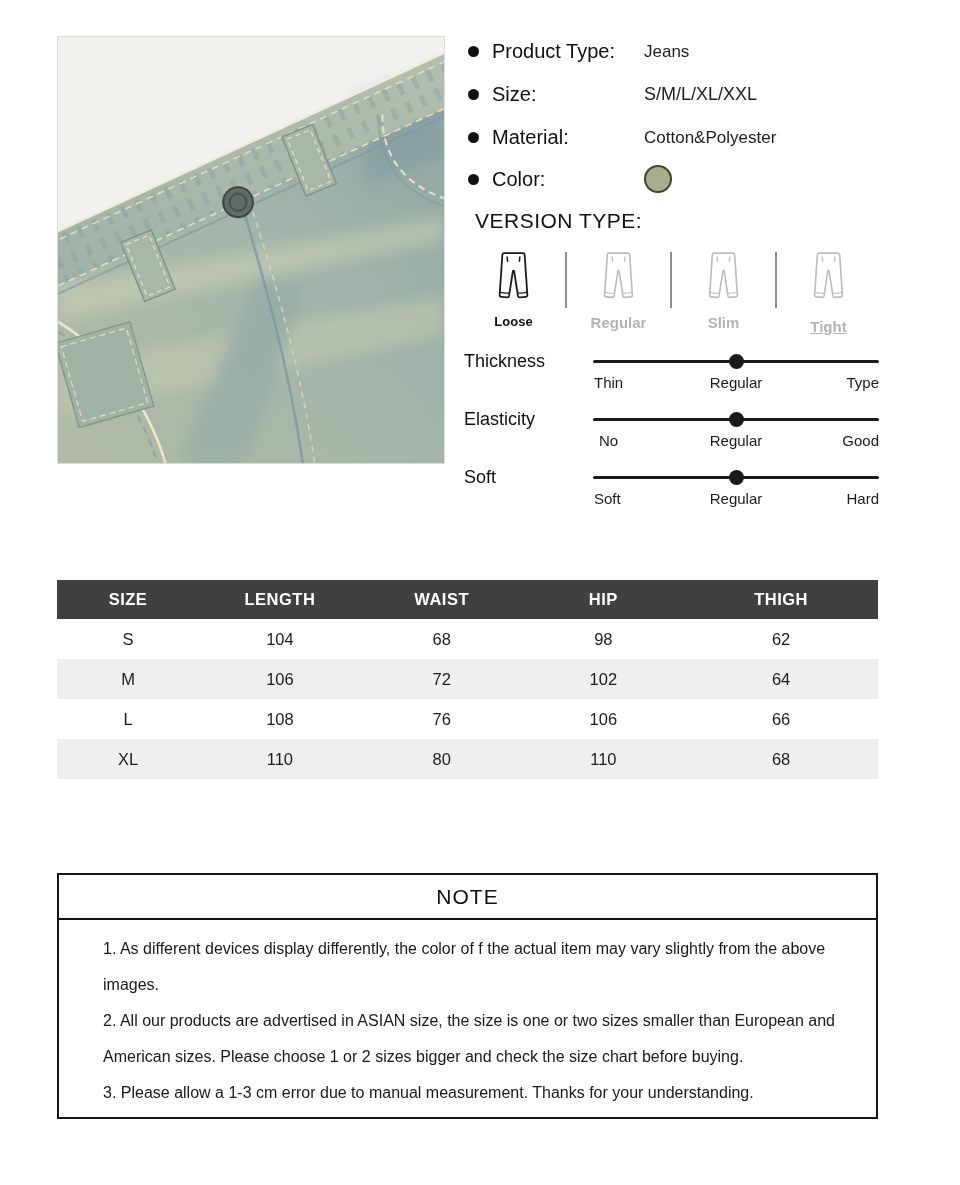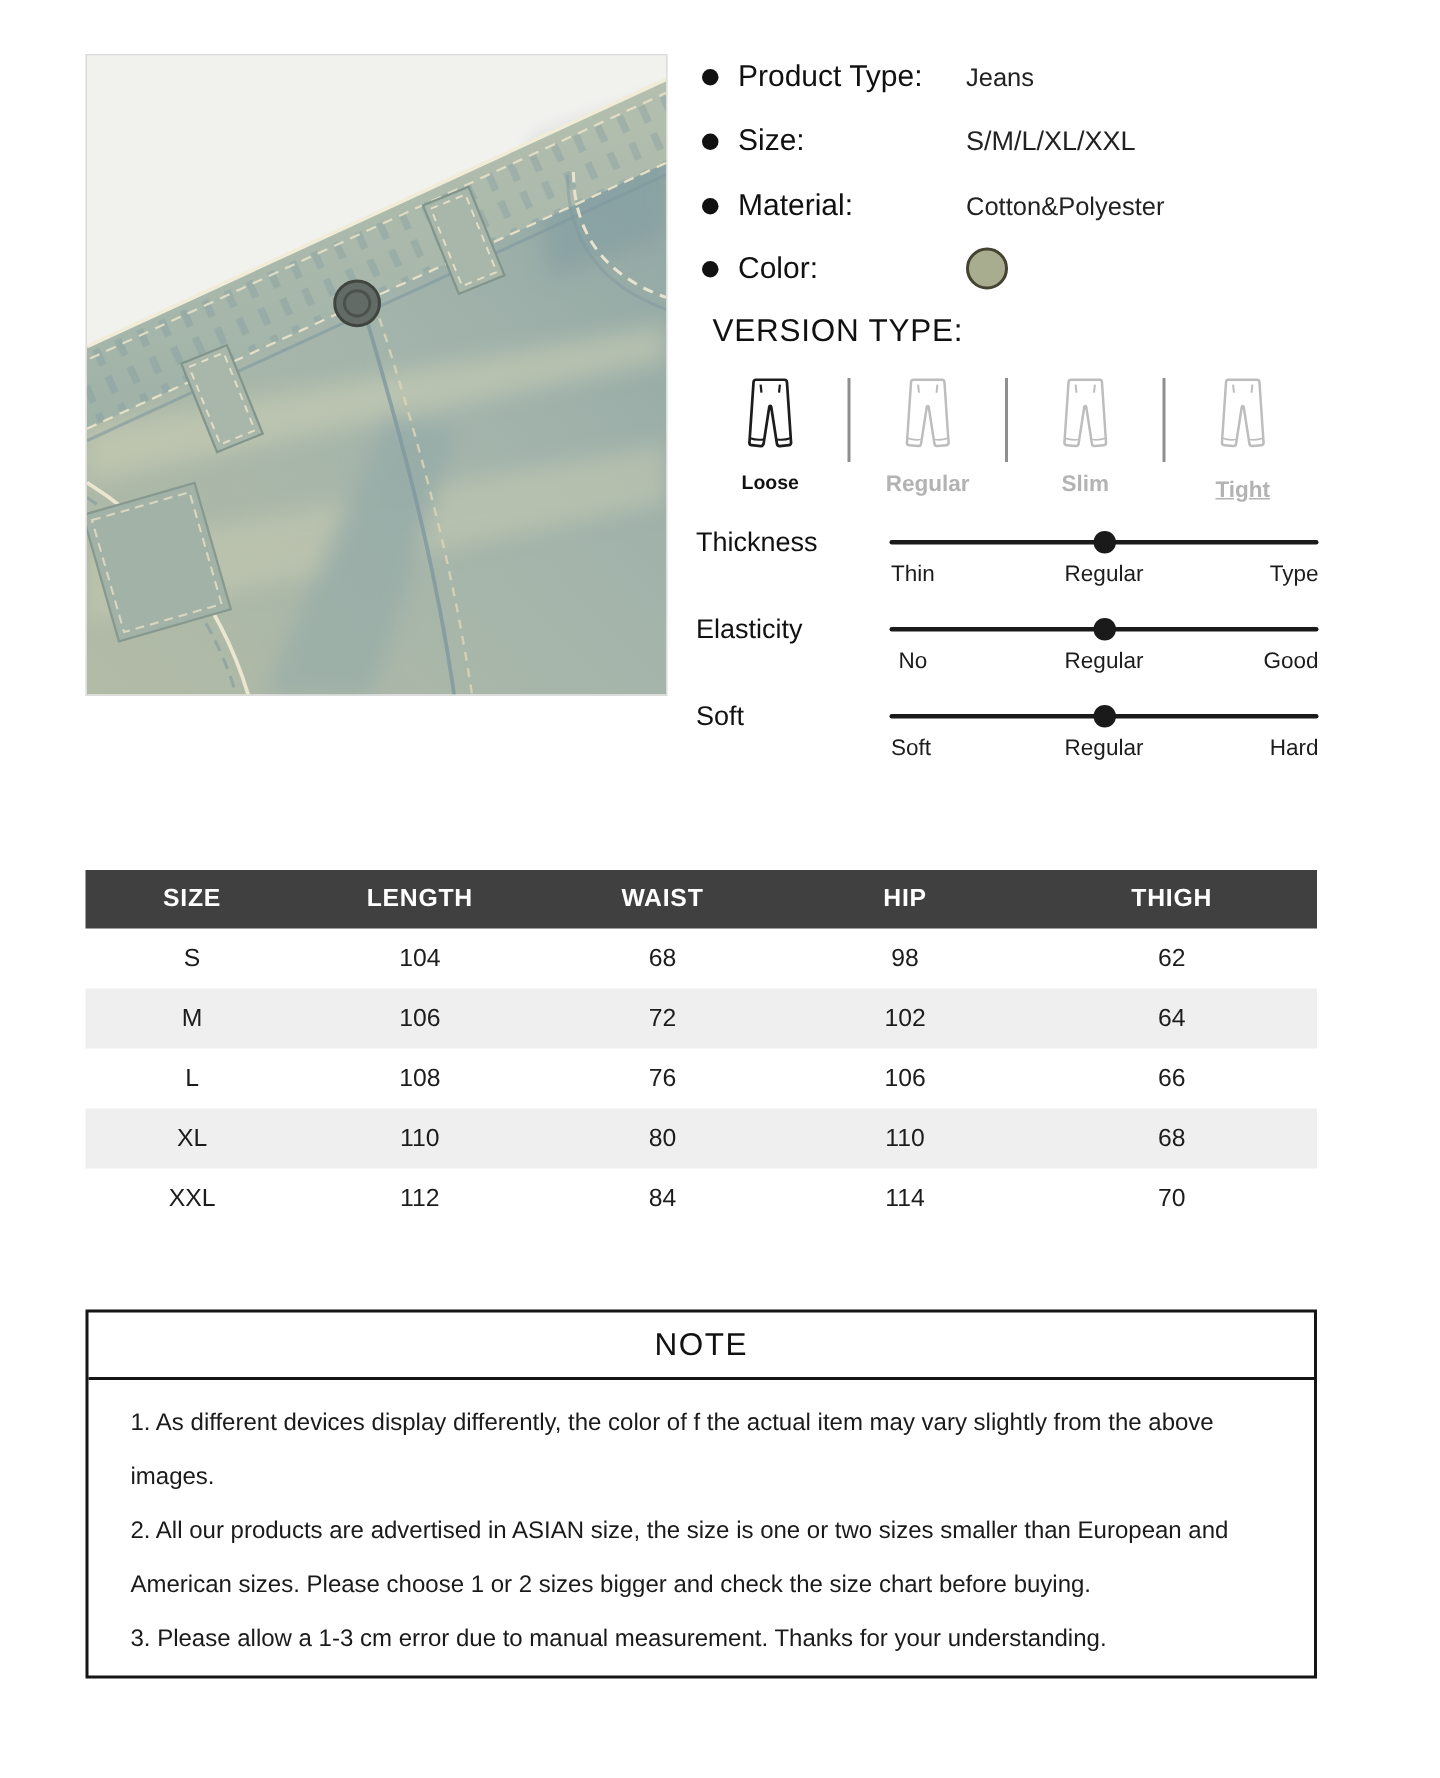--- a/index.html
+++ b/index.html
@@ -48,21 +48,21 @@
                  align-items:center;text-align:center;}
   .t-head{background:#404040;color:#fff;height:39px;font-weight:bold;font-size:16.5px;letter-spacing:.5px;}
   .t-row{height:40px;font-size:16.5px;color:#1c1c1c;}
   .t-row.alt{background:#efefef;}
 
   
   .note{position:absolute;left:57px;top:873px;width:821px;height:246px;
         border:2px solid #151515;box-sizing:border-box;}
   .note-title{height:43px;line-height:43px;text-align:center;font-size:21px;
               letter-spacing:1px;border-bottom:2px solid #151515;color:#111;}
-  .note-body{padding:11px 28px 0 28px;}
+  .note-body{padding:11px 28px 0 28px;margin-left:16px;}
   .note-body p{margin:0;font-size:16px;line-height:36px;color:#1a1a1a;}
 </style>
 </head>
 <body>
 
 <div id="page">
 
   <div class="photo">
     <svg viewBox="0 0 388 428" preserveAspectRatio="none">
       <defs>
@@ -259,27 +259,20 @@
       <div>106</div>
       <div>66</div>
     </div>
     <div class="t-row alt">
       <div>XL</div>
       <div>110</div>
       <div>80</div>
       <div>110</div>
       <div>68</div>
     </div>
-    <div class="t-row">
-      <div>XXL</div>
-      <div>112</div>
-      <div>84</div>
-      <div>114</div>
-      <div>70</div>
-    </div>
   </div>
 
   <div class="note">
     <div class="note-title">NOTE</div>
     <div class="note-body">
       <p>1. As different devices display differently, the color of f the actual item may vary slightly from the above images.</p>
       <p>2. All our products are advertised in ASIAN size, the size is one or two sizes smaller than European and American sizes. Please choose 1 or 2 sizes bigger and check the size chart before buying.</p>
       <p>3. Please allow a 1-3 cm error due to manual measurement. Thanks for your understanding.</p>
     </div>
   </div>

